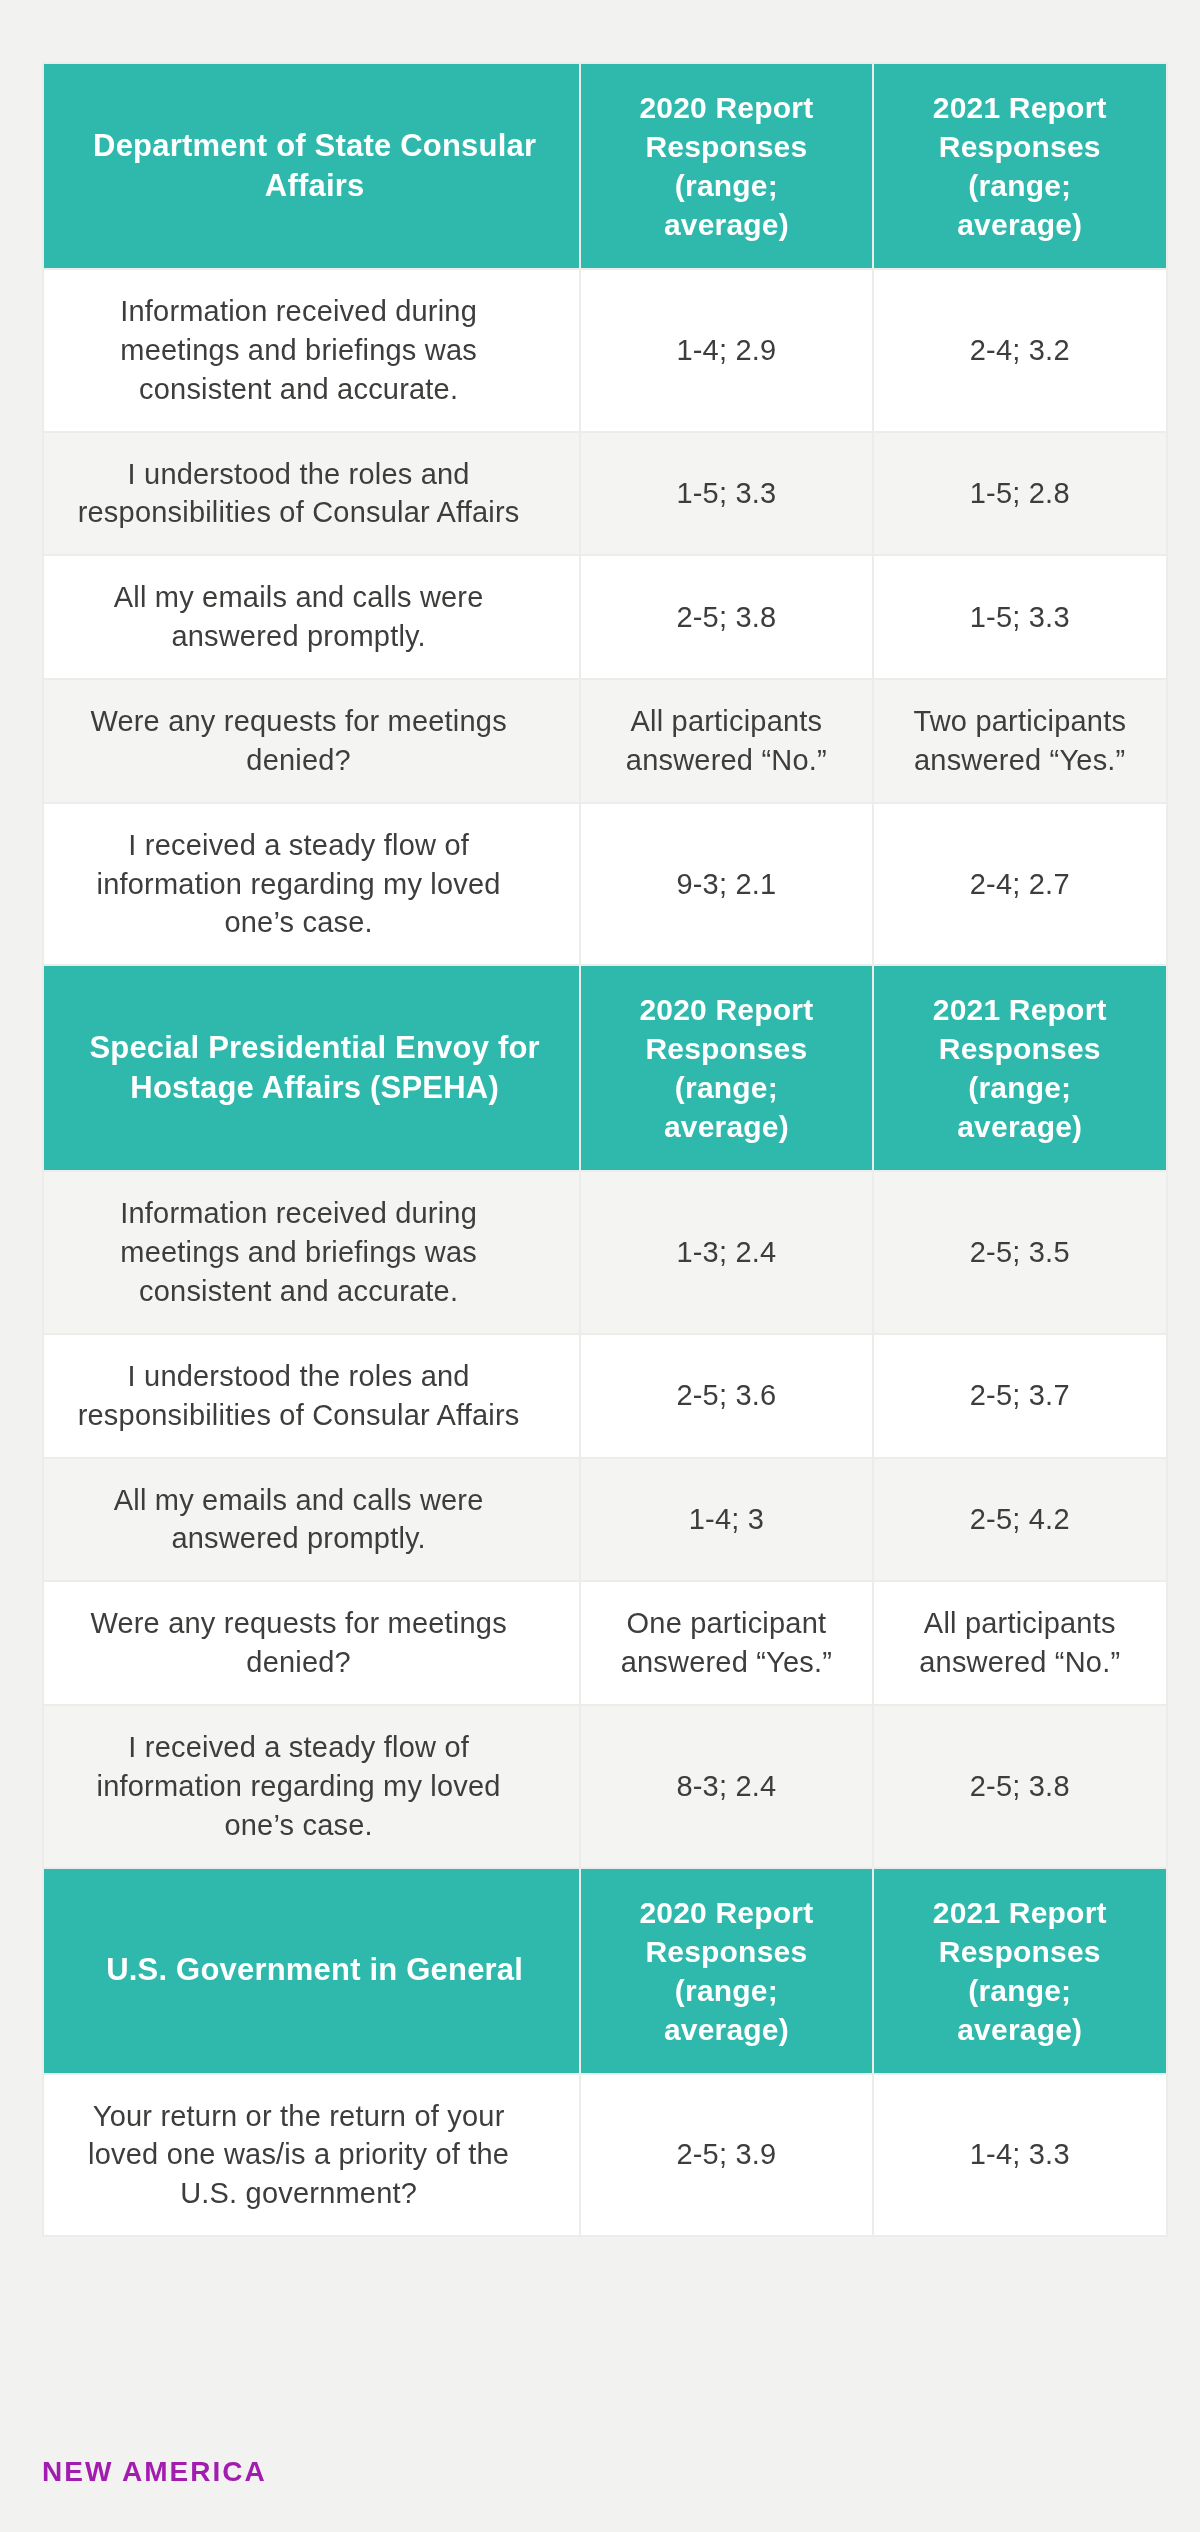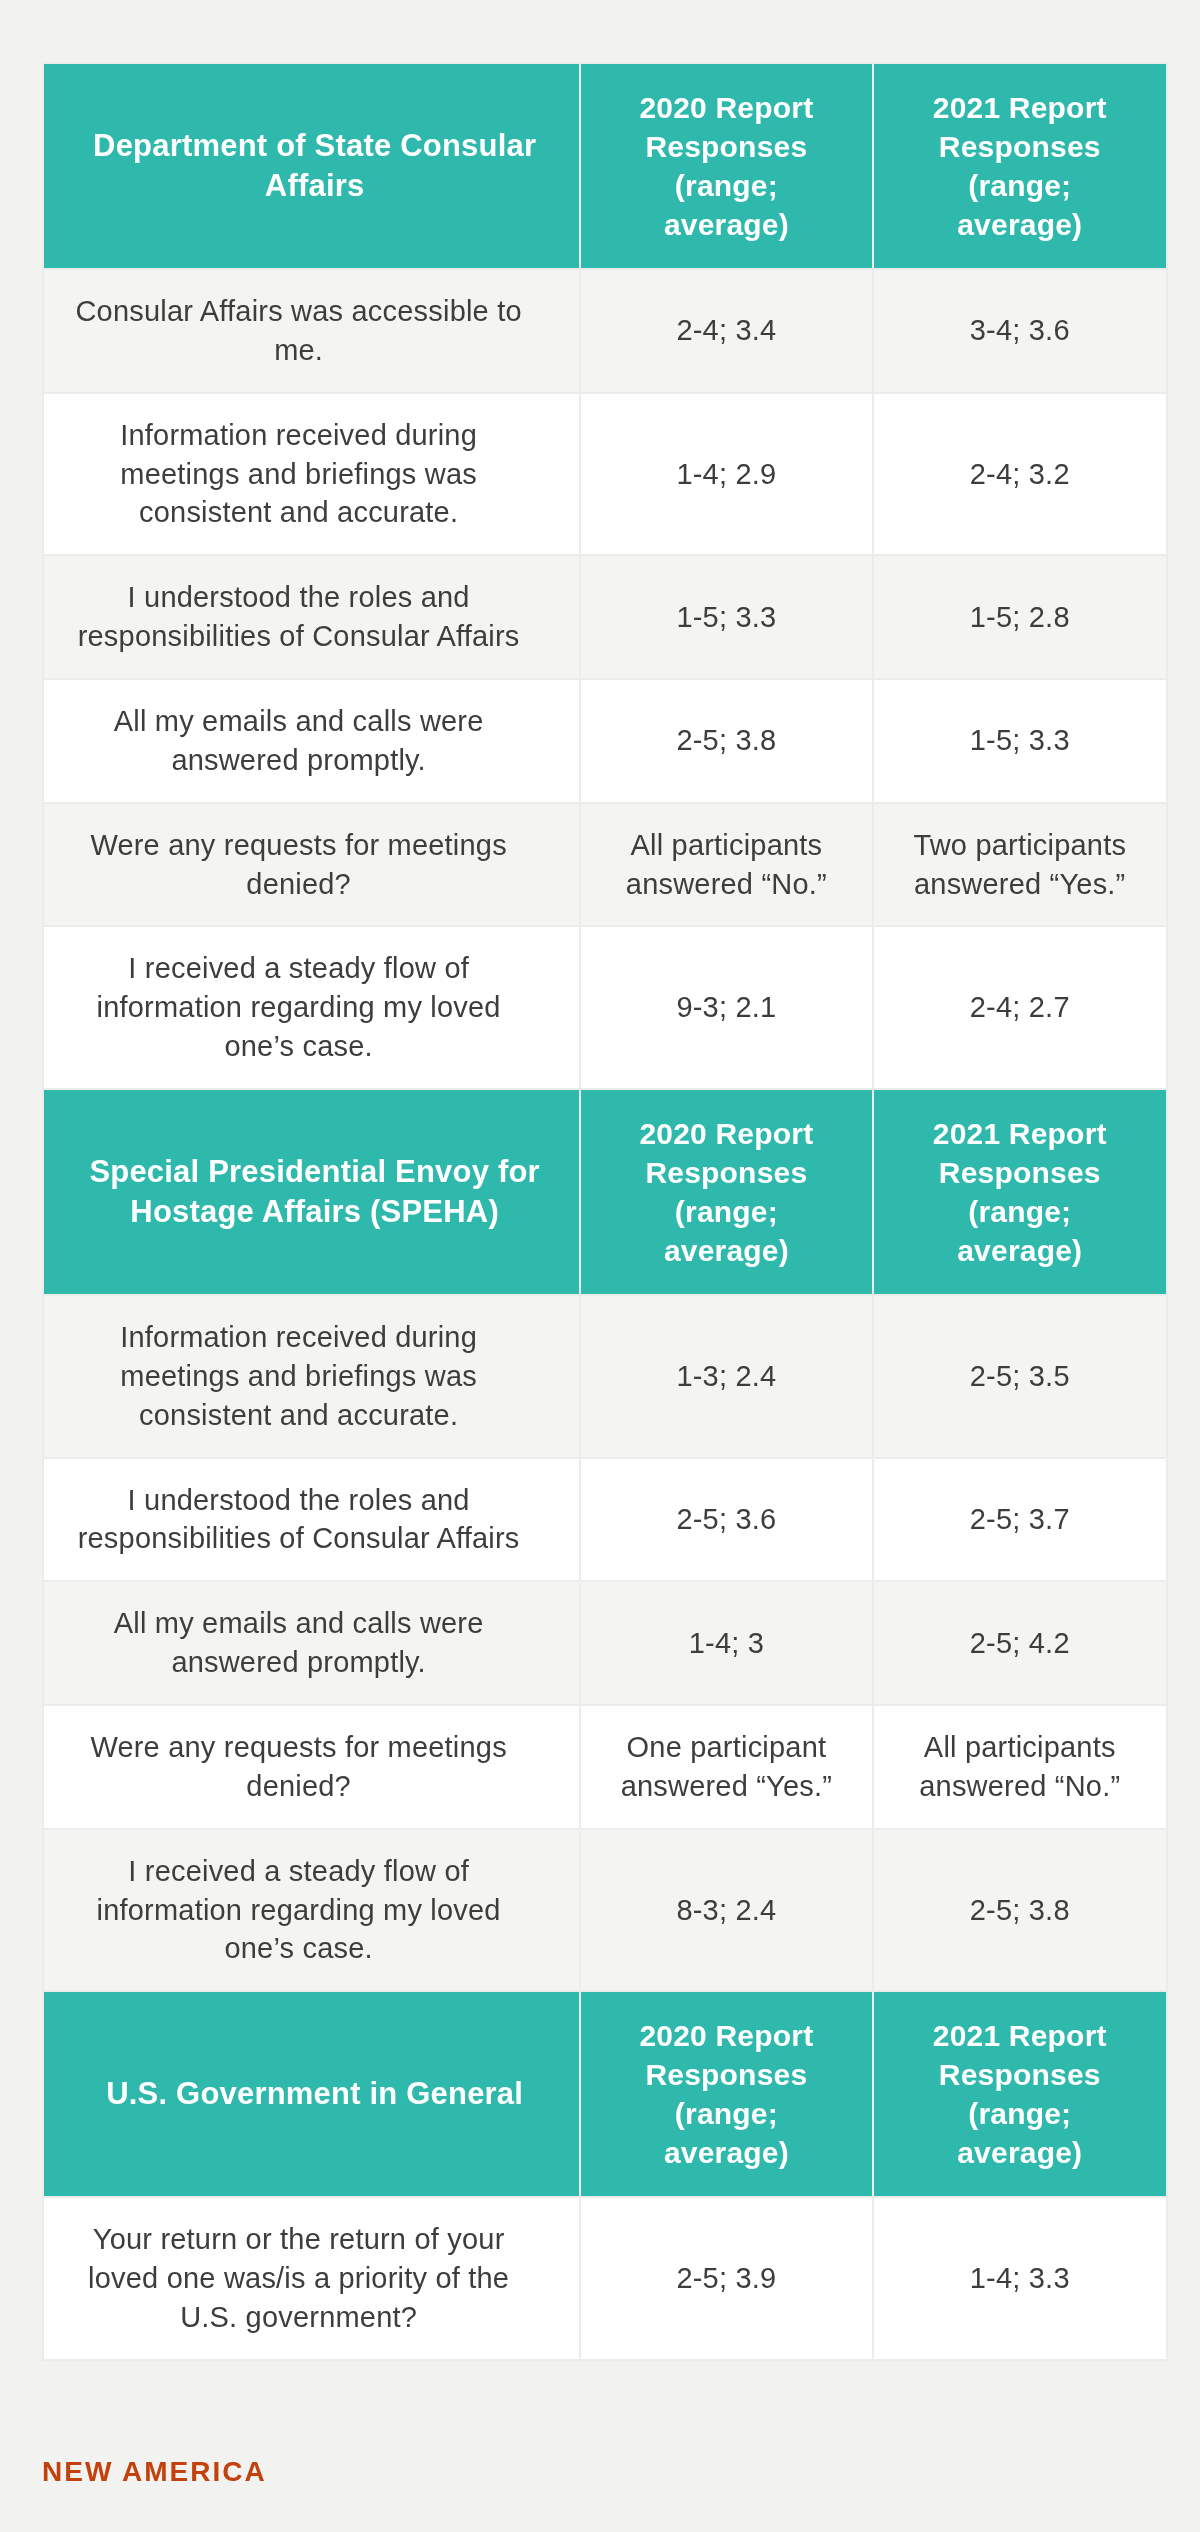--- a/index.html
+++ b/index.html
@@ -66,21 +66,21 @@
   tr.shade td{
     background:var(--shade);
   }
   .footer{
     position:absolute;
     left:42px;
     top:2456px;
     font-size:28px;
     font-weight:bold;
     letter-spacing:2px;
-    color:#c2410c;
+    color:#a21caf;
   }
 </style>
 </head>
 <body>
 
 <div class="page">
   <table class="survey">
     <colgroup>
       <col class="c-question">
       <col class="c-2020">
@@ -89,25 +89,20 @@
   <tbody>
         <tr>
           <th class="q">Department of State Consular Affairs</th>
           <th>2020 Report
 Responses
 (range;
 average)</th>
           <th>2021 Report
 Responses
 (range; average)</th>
-        </tr>
-        <tr class="shade">
-          <td class="q">Consular Affairs was accessible to me.</td>
-          <td>2-4; 3.4</td>
-          <td>3-4; 3.6</td>
         </tr>
         <tr class="plain">
           <td class="q">Information received during meetings and briefings was consistent and accurate.</td>
           <td>1-4; 2.9</td>
           <td>2-4; 3.2</td>
         </tr>
         <tr class="shade">
           <td class="q">I understood the roles and responsibilities of Consular Affairs</td>
           <td>1-5; 3.3</td>
           <td>1-5; 2.8</td>

